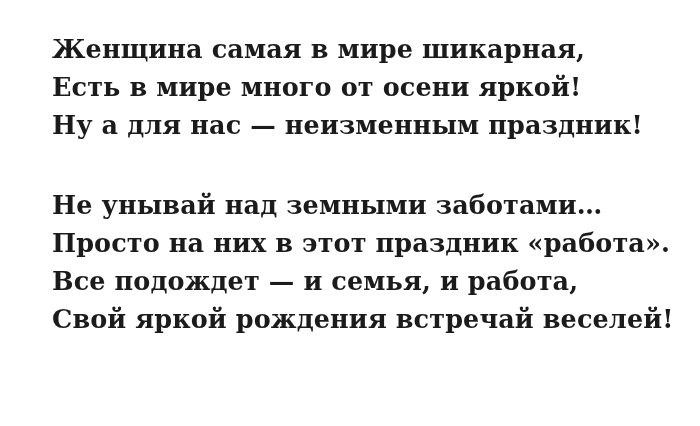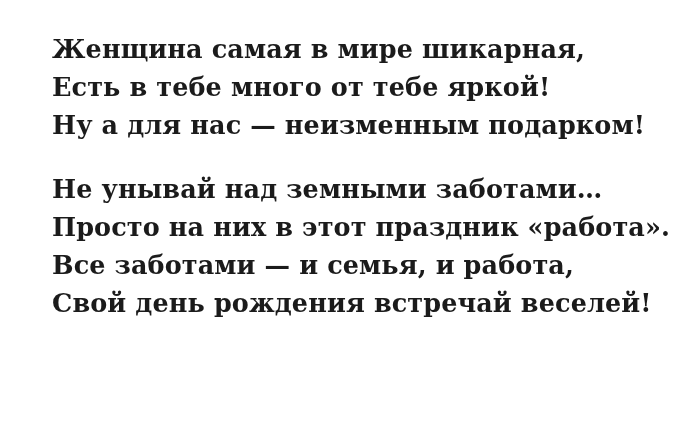--- a/index.html
+++ b/index.html
@@ -19,42 +19,42 @@
     height: 426px;
     padding: 30px 0 0 52px;
     display: flex;
     flex-direction: column;
     justify-content: flex-start;
   }
   .stanza {
     margin: 0;
   }
   .stanza + .stanza {
-    margin-top: 26px;
+    margin-top: 42px;
   }
   .line {
     font-size: 25.5px;
     line-height: 38px;
     font-weight: bold;
     color: #1b1b1b;
     white-space: pre;
     letter-spacing: 0.1px;
   }
 </style>
 </head>
 <body>
 
 <div class="poem">
 
   <div class="stanza">
     <div class="line">Женщина самая в мире шикарная,</div>
-    <div class="line">Есть в тебе много от тебе яркой!</div>
-    <div class="line">Ну а для нас — неизменным подарком!</div>
+    <div class="line">Есть в мире много от осени яркой!</div>
+    <div class="line">Ну а для нас — неизменным праздник!</div>
   </div>
 
   <div class="stanza">
     <div class="line">Не унывай над земными заботами…</div>
     <div class="line">Просто на них в этот праздник «работа».</div>
-    <div class="line">Все заботами — и семья, и работа,</div>
-    <div class="line">Свой день рождения встречай веселей!</div>
+    <div class="line">Все подождет — и семья, и работа,</div>
+    <div class="line">Свой яркой рождения встречай веселей!</div>
   </div>
 
 </div>
 
 </body></html>

